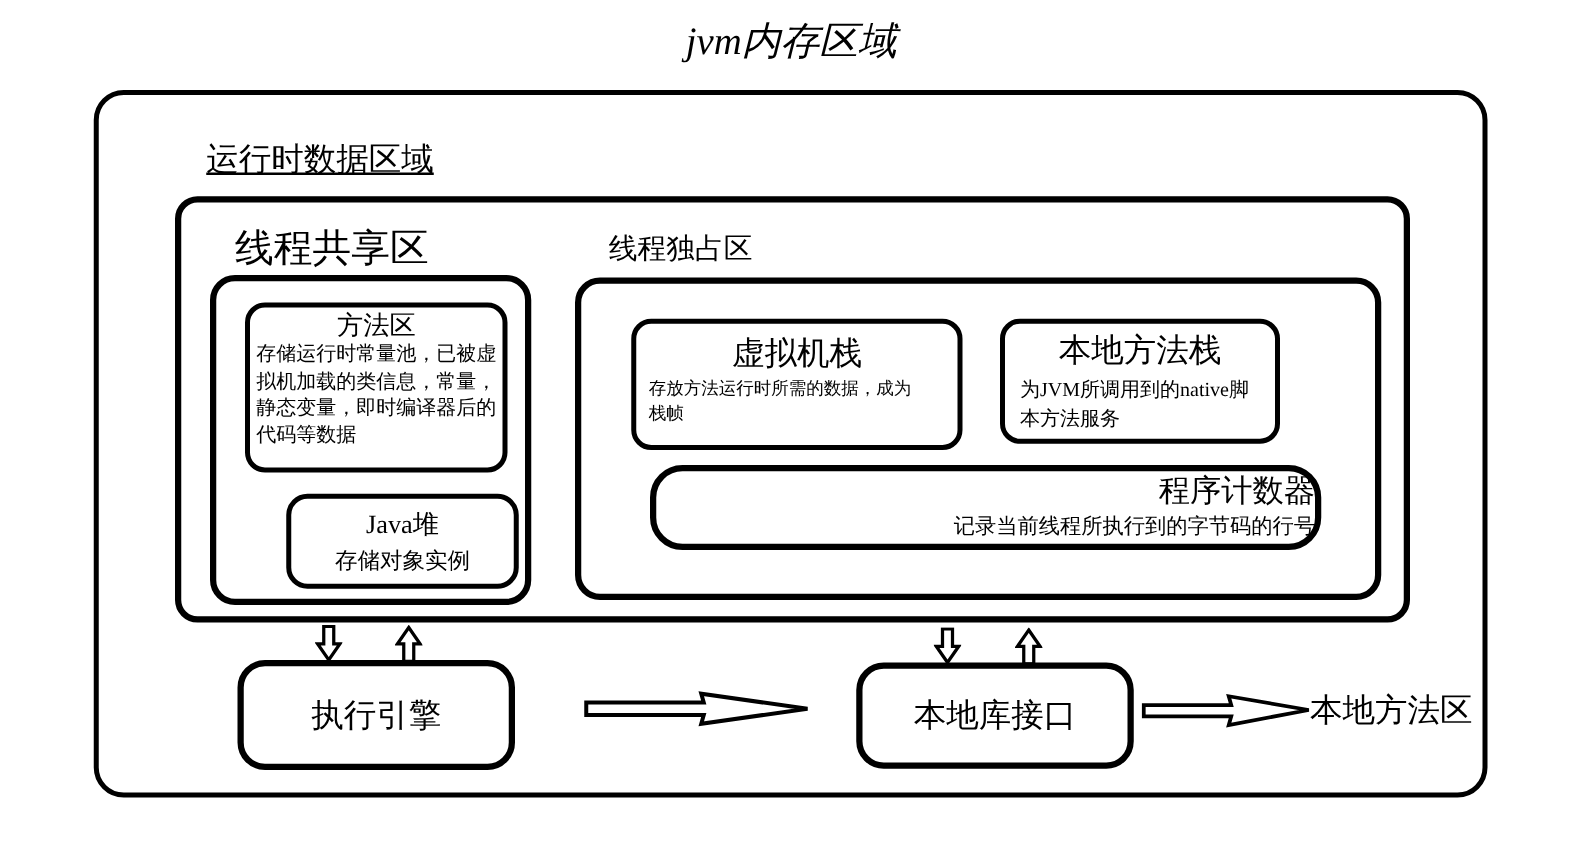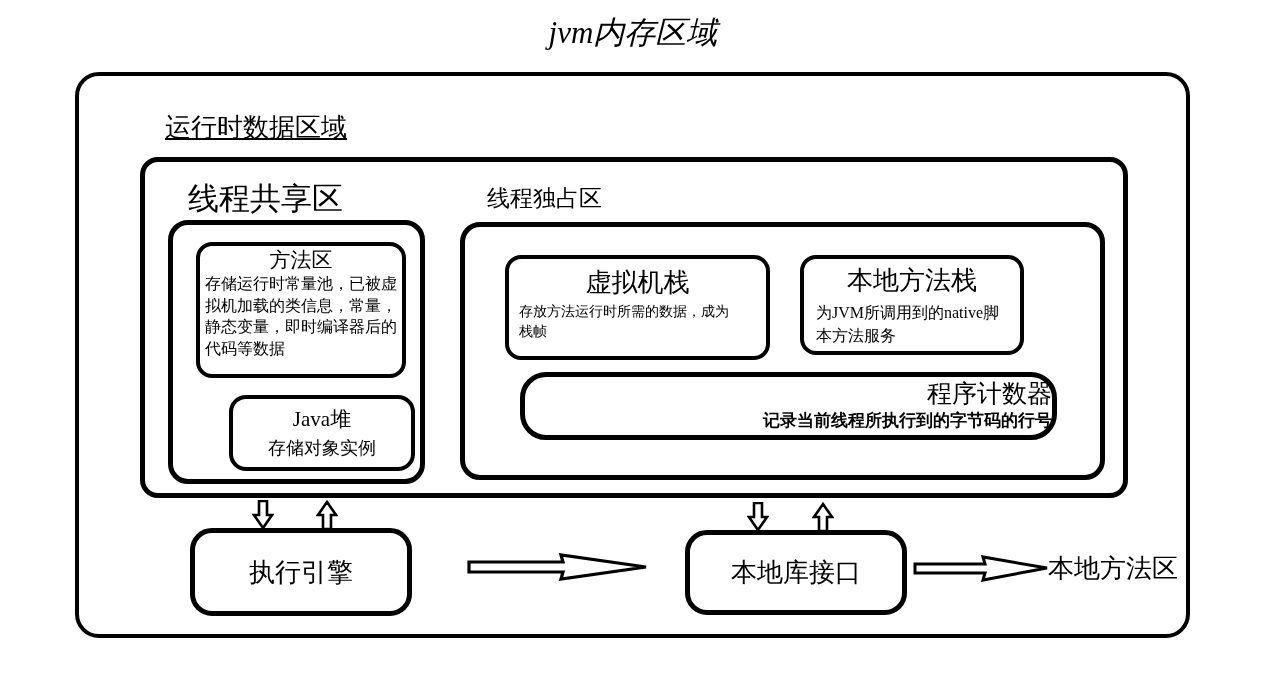--- a/index.html
+++ b/index.html
@@ -36,21 +36,21 @@
 
   
   #vm-stack-box { left:40px; top:28px; width:265px; height:105px; border-radius:16px; }
   #vm-stack-box .bx-title { font-size:26px; text-align:center; margin-top:6px; }
   #vm-stack-box .bx-desc { font-size:14px; line-height:1.4; padding:2px 24px 0 10px; }
   #native-stack-box { left:335px; top:28px; width:224px; height:100px; border-radius:16px; }
   #native-stack-box .bx-title { font-size:26px; text-align:center; margin-top:4px; }
   #native-stack-box .bx-desc { font-size:16px; line-height:1.45; padding:3px 6px 0 12px; }
   #pc-box { left:55px; top:145px; width:537px; height:68px; border-width:5px; border-radius:26px; text-align:right; }
   #pc-box .bx-title { font-size:25px; line-height:1.15; margin-top:3px; }
-  #pc-box .bx-desc { font-size:17px;font-weight:bold; }
+  #pc-box .bx-desc { font-size:17px; }
 
   
   #engine-box { left:111px; top:452px; width:222px; height:88px; border-width:5px; border-radius:22px;
                 display:flex; align-items:center; justify-content:center; font-size:26px; }
   #native-if-box { left:606px; top:454px; width:222px; height:85px; border-width:5px; border-radius:22px;
                 display:flex; align-items:center; justify-content:center; font-size:26px; }
   #native-area-label { left:969px; top:475px; font-size:26px; }
 
   .varrow { position:absolute; width:22px; height:30px; }
   #engine-down-arrow { left:173px; top:424px; }

